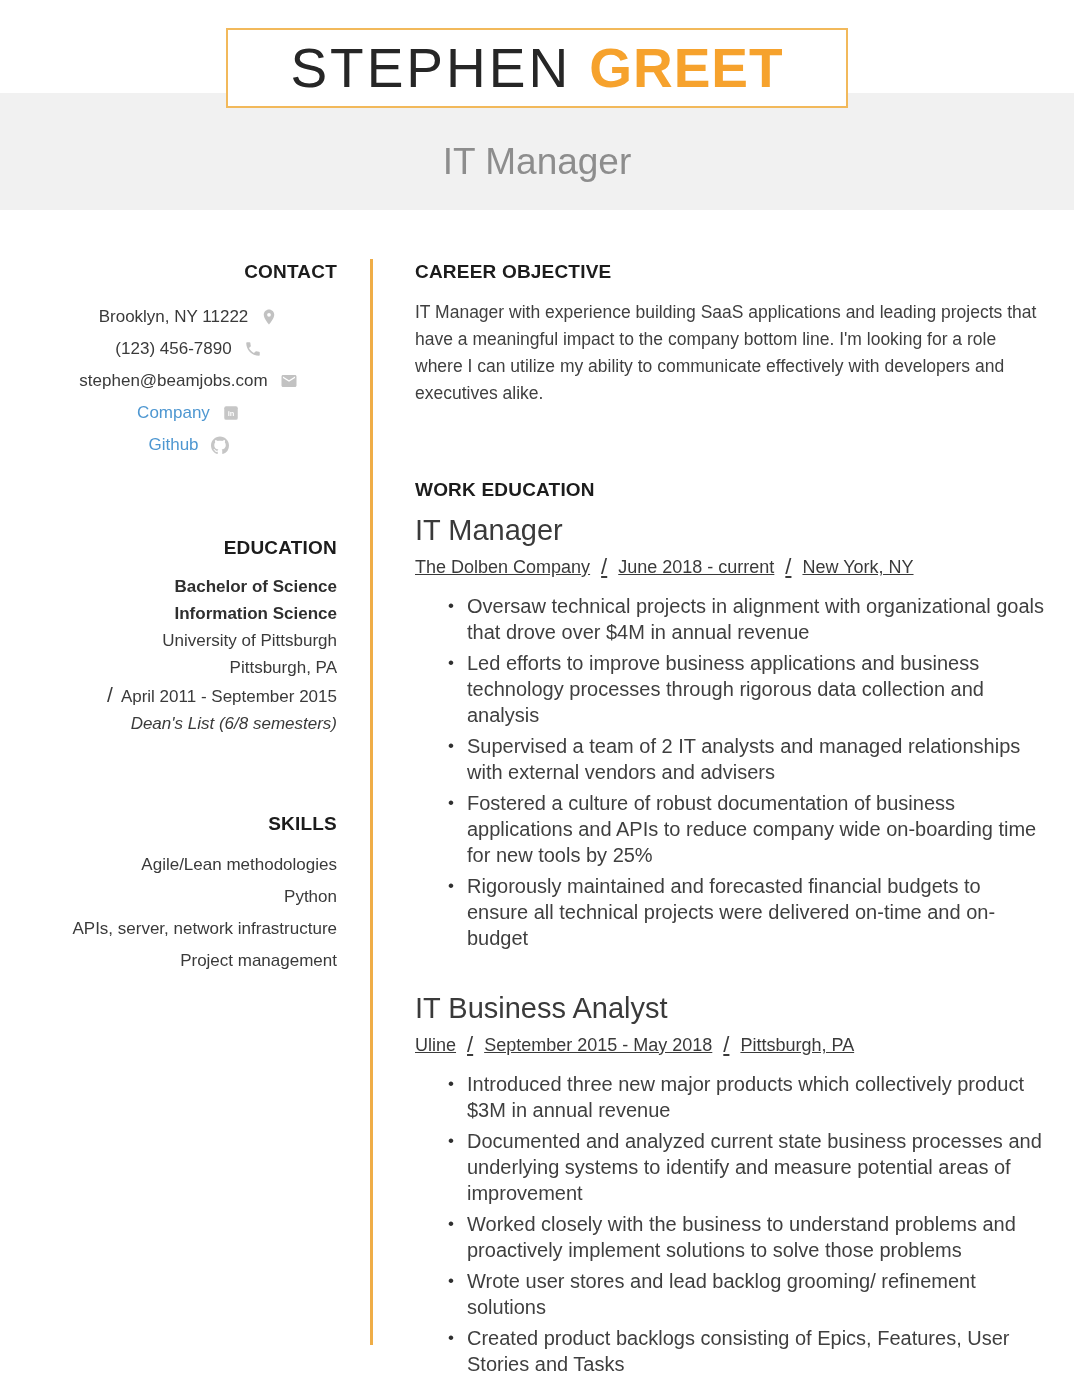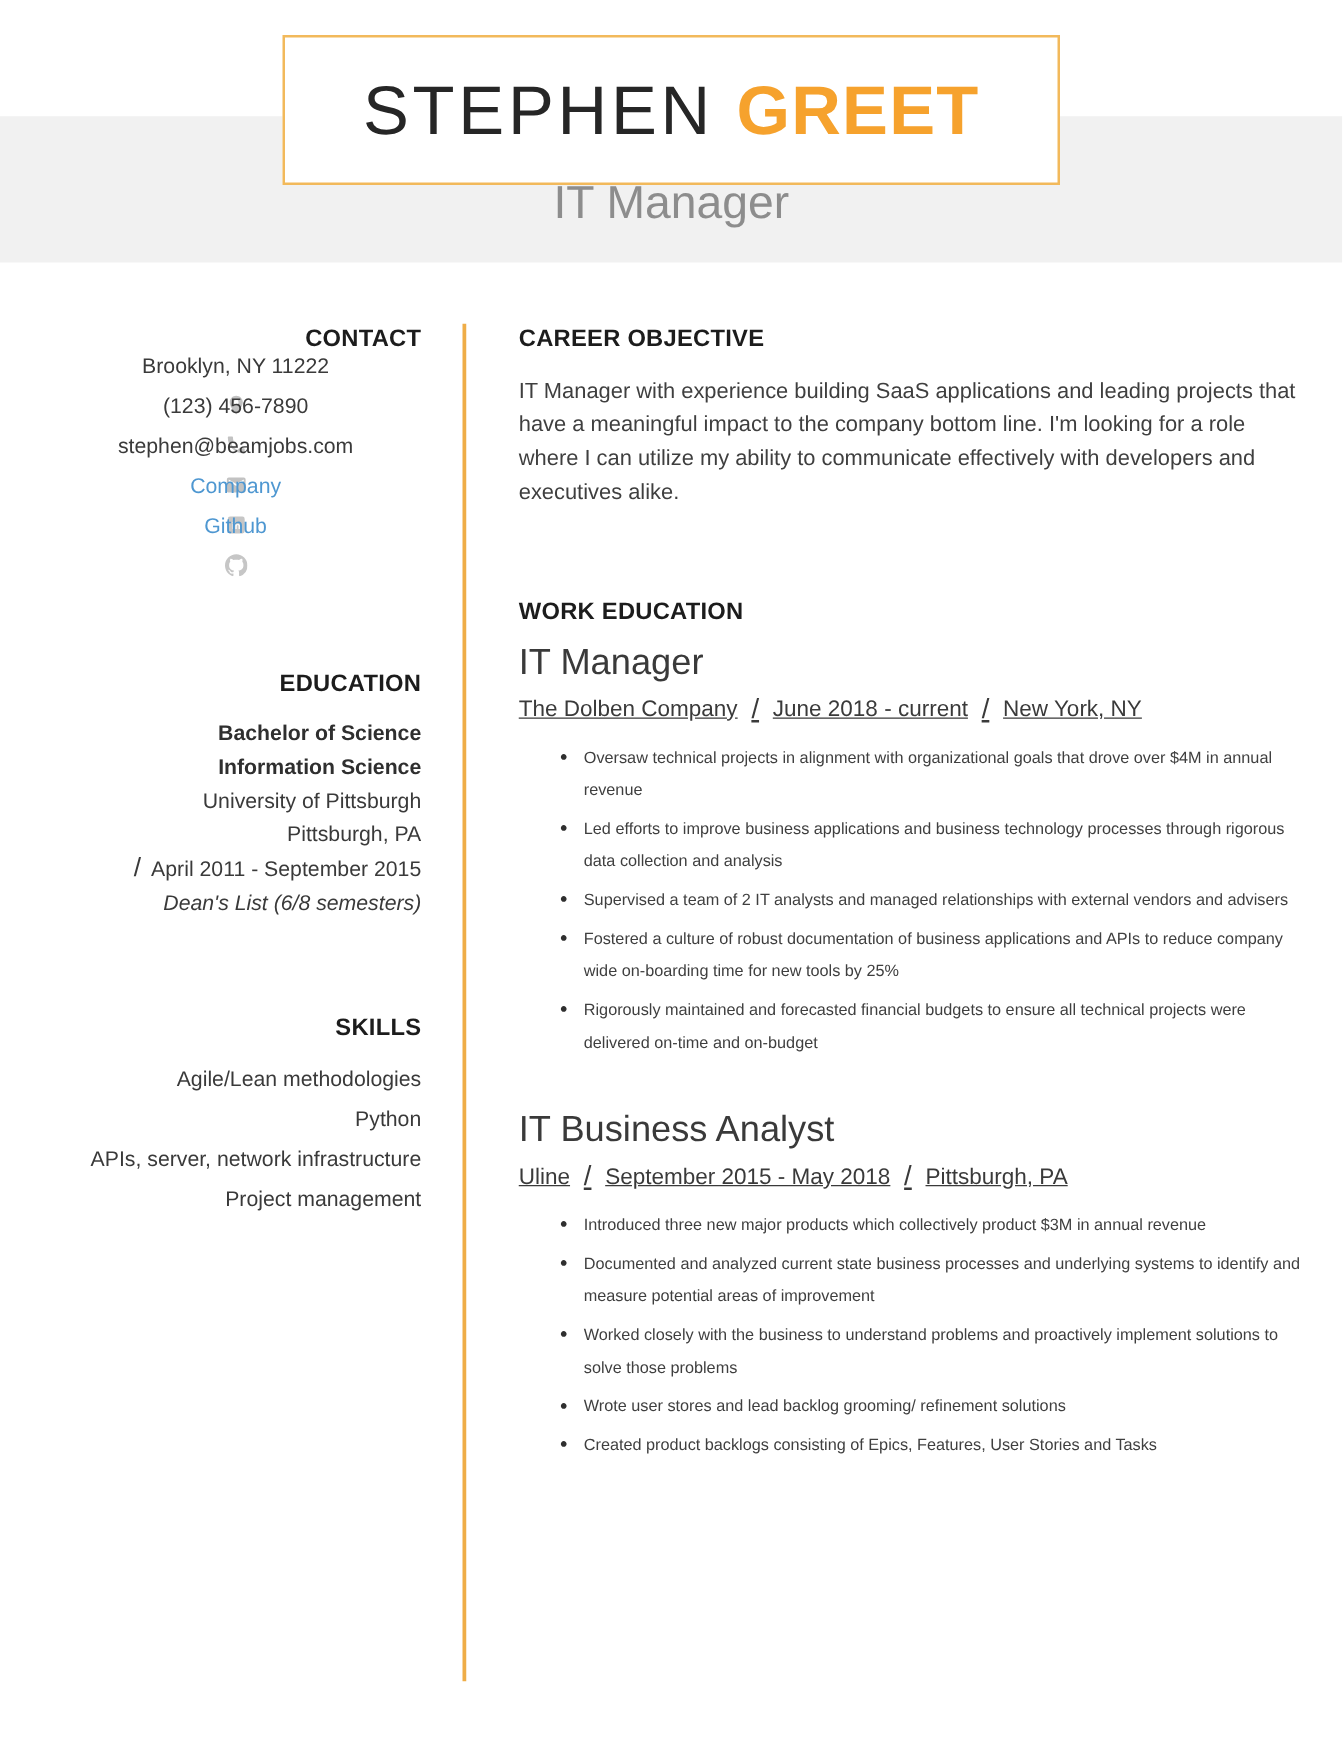--- a/index.html
+++ b/index.html
@@ -28,21 +28,21 @@
     top: 93px;
     height: 117px;
     background: #f1f1f1;
   }
   .name-box {
     position: absolute;
     left: 50%;
     transform: translateX(-50%);
     top: 28px;
     width: 622px;
-    height: 120px;
+    height: 80px;
     background: #ffffff;
     border: 2px solid #f2b95b;
     display: flex;
     align-items: center;
     justify-content: center;
     gap: 18px;
     z-index: 2;
   }
   .first-name {
     font-size: 55px;
@@ -98,24 +98,23 @@
     color: #1c1c1c;
     letter-spacing: 0.2px;
     line-height: 26px;
   }
 
   
   .contact-list { margin-top: 16px; }
   .contact-row {
     height: 32px;
     display: flex;
-    justify-content: flex-end;
+    justify-content: center;
     align-items: center;
     gap: 12px;
-    flex-direction: column;
   }
   .contact-label { font-size: 17px; color: #3a3a3a; }
   .contact-link { color: #4e97d1; cursor: pointer; }
   .contact-icon { width: 18px; height: 18px; display: inline-flex; flex-shrink: 0; }
   .contact-icon svg { width: 18px; height: 18px; }
 
   .edu-section { margin-top: 74px; }
   .edu-list { margin-top: 12px; }
   .edu-line { font-size: 17px; line-height: 27px; color: #3a3a3a; }
   .edu-bold { font-weight: 700; color: #2f2f2f; }
@@ -159,21 +158,21 @@
     text-decoration: underline;
   }
   .job-meta .slash { margin: 0; font-size: 22px; }
   .job-bullets {
     margin-top: 12px;
     list-style: none;
     padding-left: 52px;
   }
   .job-bullets li {
     position: relative;
-    font-size: 13px;
+    font-size: 20px;
     line-height: 26px;
     color: #3f3f3f;
     margin-bottom: 5px;
   }
   .job-bullets li::before {
     content: "\2022";
     position: absolute;
     left: -19px;
     top: 0;
     color: #2f2f2f;

